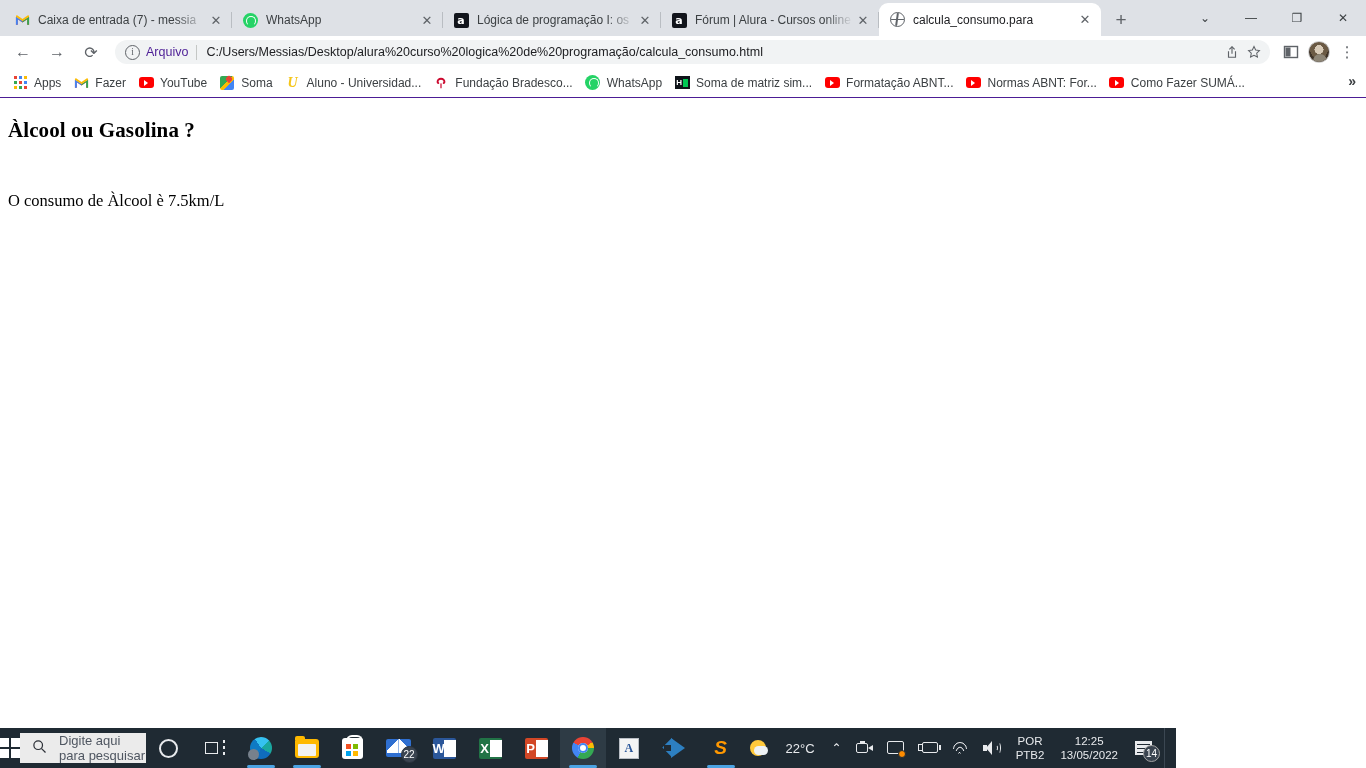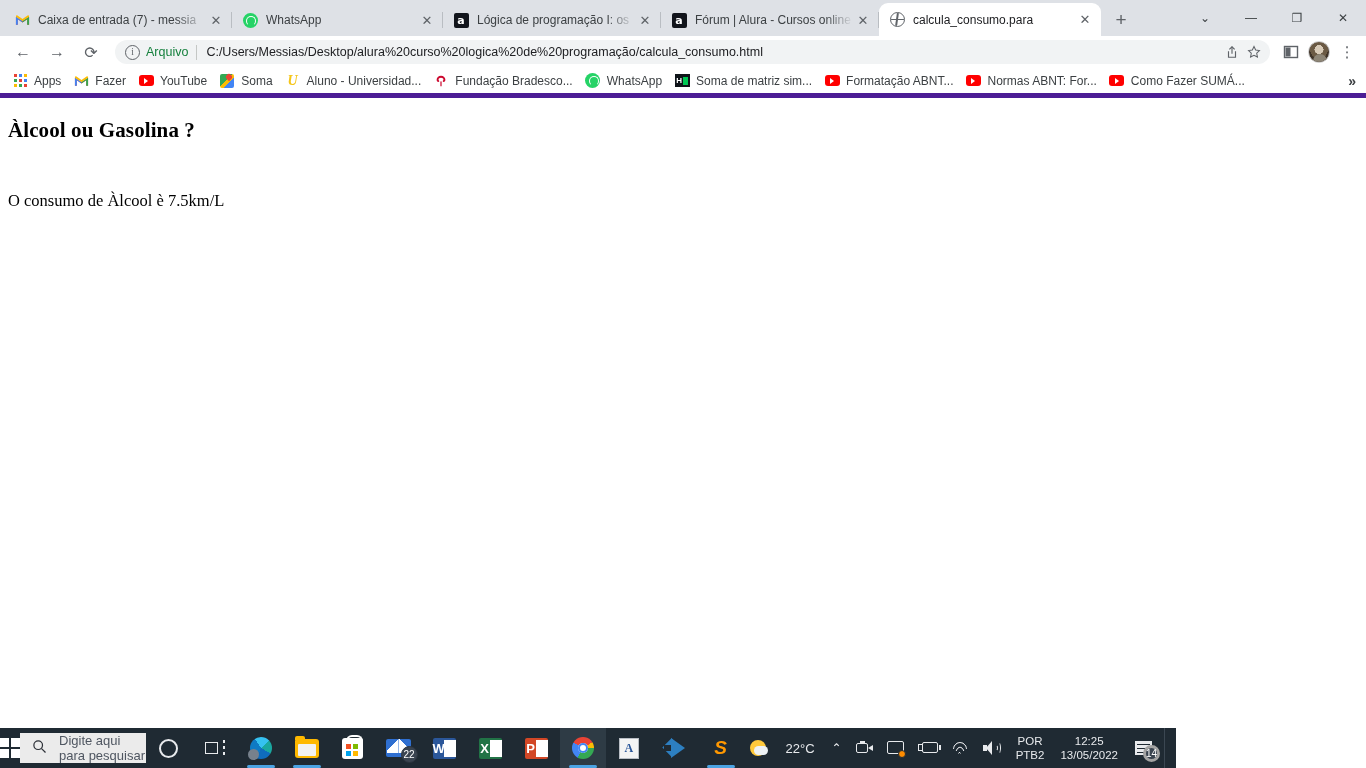--- a/index.html
+++ b/index.html
@@ -111,21 +111,21 @@
     font-size: 12.5px; color: #202124;
     position: relative;
   }
   .omni-info {
     width: 15px; height: 15px; border-radius: 50%;
     border: 1.2px solid #5f6368; color: #5f6368;
     font-size: 9.5px; line-height: 13px; text-align: center;
     margin-right: 6px; flex: 0 0 15px;
     font-family: "Liberation Serif", serif;
   }
-  .omni-scheme { color: #15803d; font-size: 12.5px; margin-right: 8px; }
+  .omni-scheme { color: #4c1d95; font-size: 12.5px; margin-right: 8px; }
   .omni-sep { width: 1px; height: 15px; background: #c4c7c5; margin-right: 9px; }
   .omni-url { flex: 1 1 auto; white-space: nowrap; overflow: hidden; }
   .omni-actions { display: flex; align-items: center; gap: 2px; margin-left: 6px; }
   .omni-actions .ic { width: 20px; height: 20px; display: flex; align-items: center; justify-content: center; color: #5f6368; }
   .tb-right { display: flex; align-items: center; padding-right: 6px; }
   .tb-right .ic { width: 26px; height: 26px; display: flex; align-items: center; justify-content: center; color: #5f6368; }
   .avatar {
     width: 22px; height: 22px; border-radius: 50%;
     background: radial-gradient(circle at 50% 38%, #d8cbb8 0 28%, #6b5a44 29% 55%, #3f3327 56% 100%);
     border: 1px solid #cfcfcf; margin: 0 4px;
@@ -134,21 +134,21 @@
   .avatar::after {
     content:""; position:absolute; left:4px; bottom:0; width:14px; height:8px;
     background:#8d8576; border-radius: 7px 7px 0 0;
   }
 
   
   .bookmarks {
     position: absolute; top: 68px; left: 0; width: 1366px; height: 30px;
     background: #ffffff;
     display: flex; align-items: center; padding-left: 8px;
-    border-bottom: 5px solid #4c1d95;
+    border-bottom: 1px solid #4c1d95;
   }
   .bm {
     display: flex; align-items: center; height: 24px;
     padding: 0 8px 0 4px; font-size: 12px; color: #3c4043;
     white-space: nowrap; border-radius: 4px;
   }
   .bm-ico {
     width: 16px; height: 16px; margin-right: 6px; flex: 0 0 16px;
     display: flex; align-items: center; justify-content: center; position: relative;
   }
@@ -278,21 +278,21 @@
   .ic-spk{width:18px;height:14px;position:relative;}
   .ic-spk .box{position:absolute;left:0;top:4px;width:4px;height:6px;background:#e8eaed;}
   .ic-spk .cone{position:absolute;left:3px;top:0;width:0;height:0;border-right:6px solid #e8eaed;border-top:7px solid transparent;border-bottom:7px solid transparent;}
   .ic-spk .a1{position:absolute;left:11px;top:4px;width:4px;height:6px;border:1.3px solid #e8eaed;border-radius:50%;border-left-color:transparent;border-top-color:transparent;border-bottom-color:transparent;}
   .ic-spk .a2{position:absolute;left:13px;top:1px;width:5px;height:12px;border:1.3px solid #e8eaed;border-radius:50%;border-left-color:transparent;border-top-color:transparent;border-bottom-color:transparent;}
   .lang { display:flex; flex-direction:column; align-items:center; justify-content:center; line-height:14px; font-size:11.5px; padding:0 8px;}
   .clock { display:flex; flex-direction:column; align-items:center; justify-content:center; line-height:14px; font-size:11.5px; padding:0 8px;}
   .notif { position:relative; width:34px; height:40px; display:flex; align-items:center; justify-content:center;}
   .notif .sheet{width:17px;height:14px;background:#e8eaed;position:relative;}
   .notif .sheet i{display:block;height:1.5px;background:#1f2a33;margin:2.5px 2px 0 2px;}
-  .notif .nb{position:absolute;right:0px;bottom:6px;width:17px;height:17px;border-radius:50%;background:#3a4450;color:#fff;font-size:10px;display:flex;align-items:center;justify-content:center;border:3px solid #a3a3a3;}
+  .notif .nb{position:absolute;right:0px;bottom:6px;width:17px;height:17px;border-radius:50%;background:#3a4450;color:#fff;font-size:10px;display:flex;align-items:center;justify-content:center;border:1px solid #a3a3a3;}
   .tray-edge { width: 6px; height: 40px; border-left: 1px solid #3b4752; margin-left: 4px;}
 </style>
 </head>
 <body>
 
 <div id="app">
 
   <div class="tabstrip">
 
     <div class="tab inactive" style="width:228px;margin-left:4px;">

